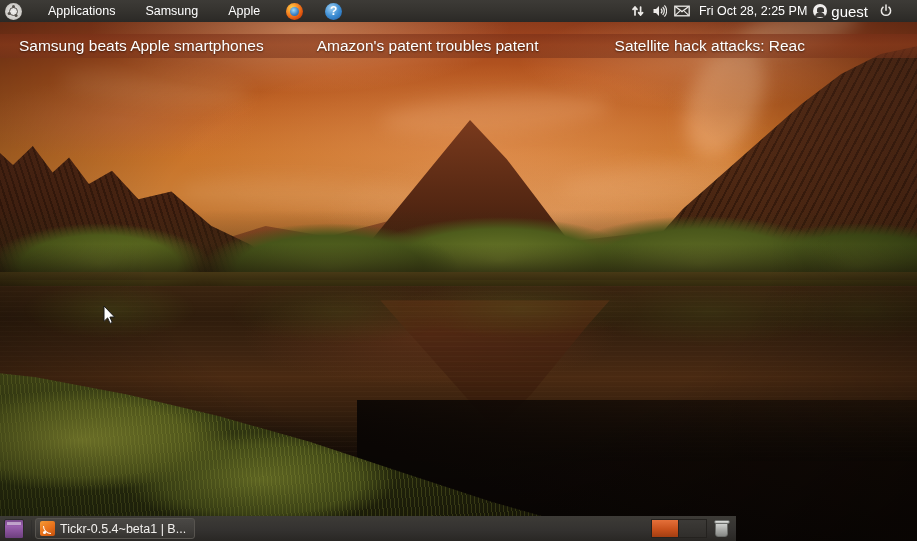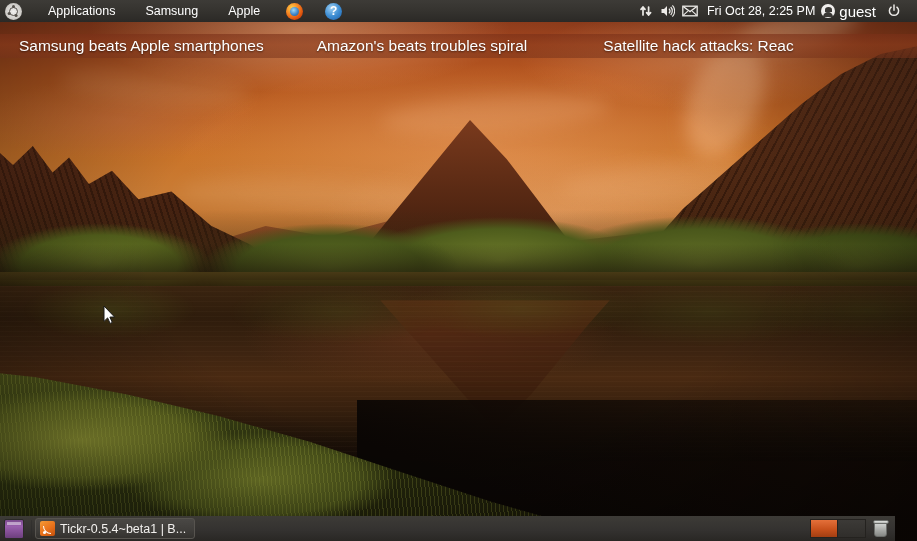--- a/index.html
+++ b/index.html
@@ -226,21 +226,21 @@
     position: absolute;
     left: 0; top: 0; width: 917px; height: 22px;
     background: linear-gradient(180deg, #3d3b37 0%, #35332f 50%, #2b2926 100%);
     display: flex;
     align-items: center;
     color: #ffffff;
     font-size: 12.5px;
     z-index: 50;
   }
   .panel-left { display: flex; align-items: center; gap: 16px; padding-left: 3px; }
-  .panel-right { display: flex; align-items: center; margin-left: auto; padding-right: 12px; gap: 0; }
+  .panel-right { display: flex; align-items: center; margin-left: auto; padding-right: 20px; gap: 0; }
 
   .menu-item {
     padding: 2px 7px;
     line-height: 18px;
     white-space: nowrap;
     color: #fff;
     cursor: default;
   }
 
   .ubuntu-logo {
@@ -351,21 +351,21 @@
     flex: none;
     white-space: nowrap;
   }
   .ti0 { margin-left: 19px; }
   .ti1 { margin-left: 53px; }
   .ti2 { margin-left: 76px; }
 
   
   #bottom-panel {
     position: absolute;
-    left: 0; bottom: 0; width: 895px; height: 25px;
+    left: 0; bottom: 0; width: 736px; height: 25px;
     background: linear-gradient(180deg, #3d3b37 0%, #343230 55%, #292724 100%);
     display: flex;
     align-items: center;
     z-index: 50;
     padding: 0 2px;
   }
   .show-desktop {
     width: 20px; height: 20px;
     flex: none;
     margin: 0 4px 0 2px;
@@ -552,21 +552,21 @@
         <svg width="14" height="14" viewBox="0 0 14 14">
           <path d="M4.1 3.2 A4.6 4.6 0 1 0 9.9 3.2" stroke="#eceae7" stroke-width="1.5" fill="none" stroke-linecap="round"></path>
           <path d="M7 1 L7 6.3" stroke="#eceae7" stroke-width="1.5" fill="none" stroke-linecap="round"></path>
         </svg>
       </div>
     </div>
   </div>
 
   <div id="ticker">
     <span class="ticker-item ti0">Samsung beats Apple smartphones</span>
-    <span class="ticker-item ti1">Amazon's beats troubles spiral</span>
+    <span class="ticker-item ti1">Amazon's patent troubles patent</span>
     <span class="ticker-item ti2">Satellite hack attacks: Reac</span>
   </div>
 
   <div id="bottom-panel">
     <div class="show-desktop"></div>
     <div class="panel-sep"></div>
     <div class="task-button">
       <span class="rss-icon"></span>
       <span class="task-label">Tickr-0.5.4~beta1 | B...</span>
     </div>

